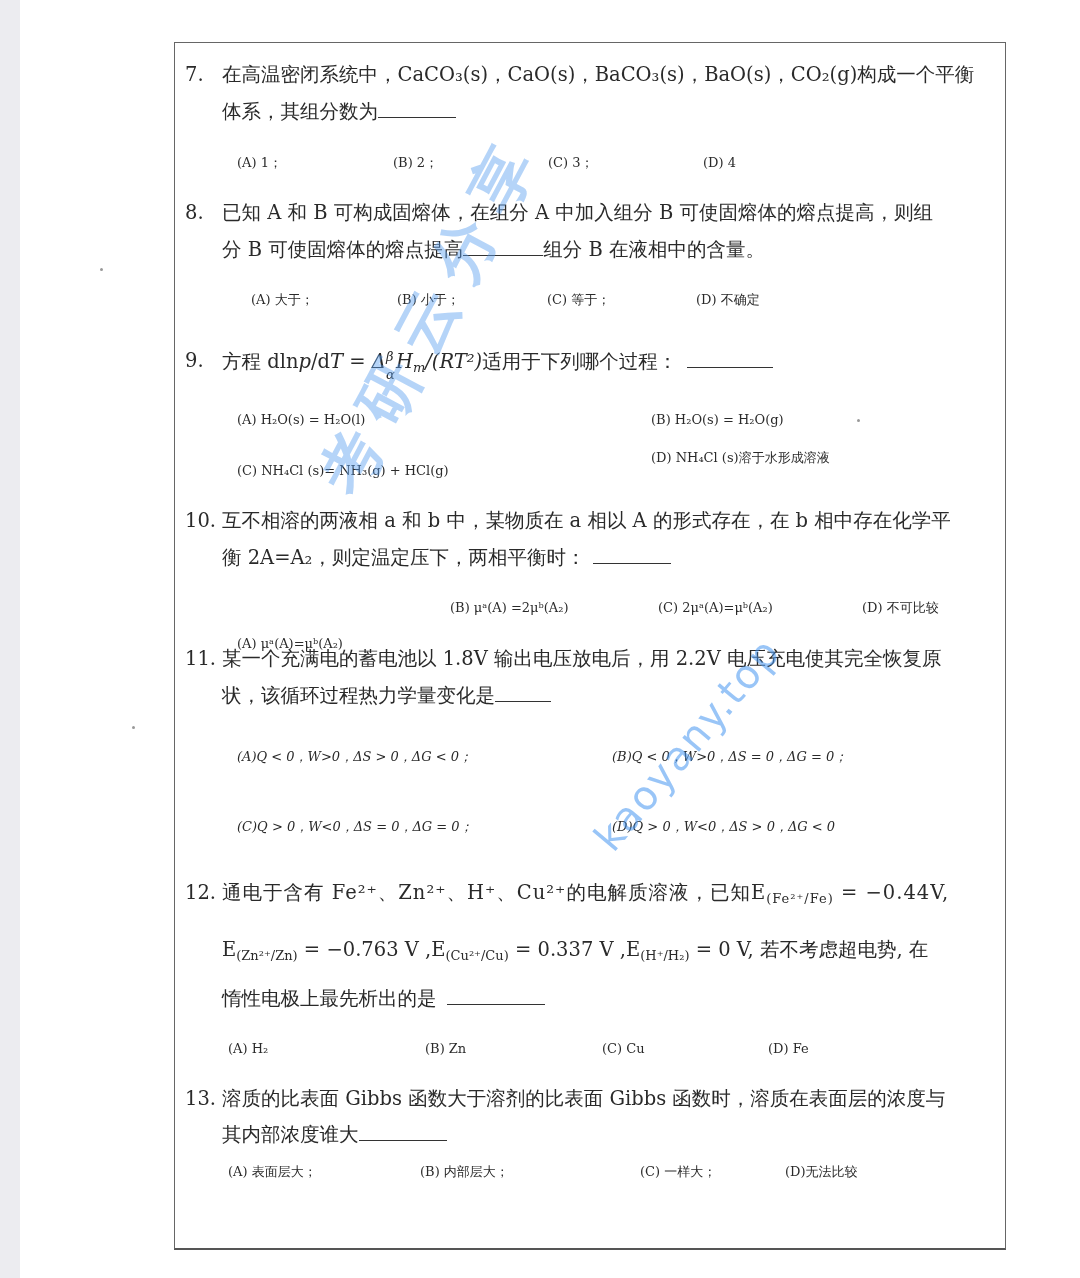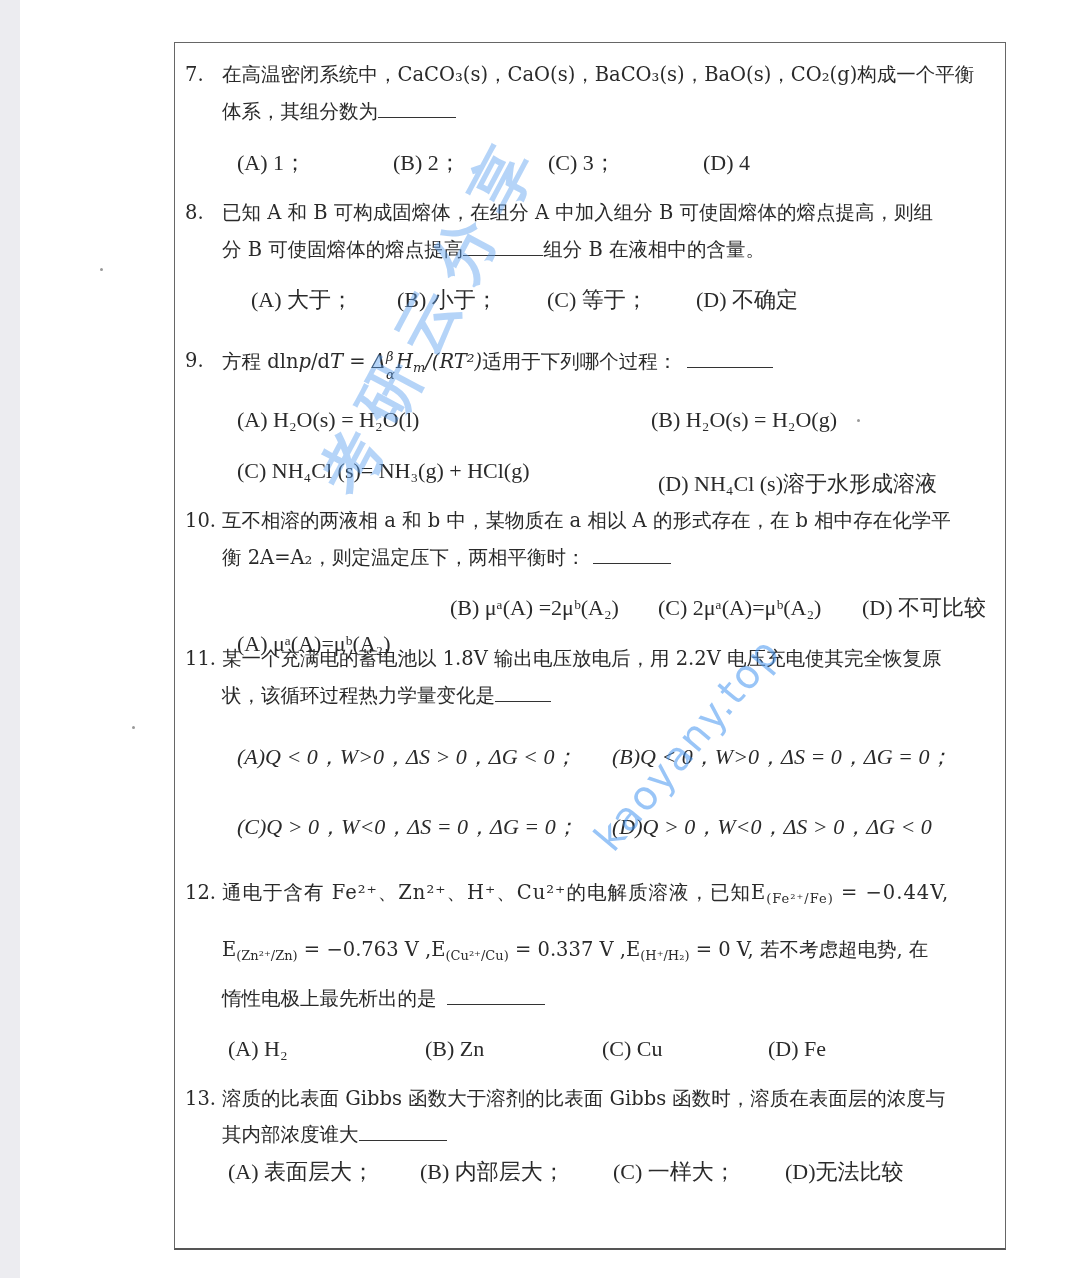--- a/index.html
+++ b/index.html
@@ -12,21 +12,21 @@
   .left-strip { position:absolute; left:0; top:0; width:20px; height:1278px; background:#ececf0; }
   .frame {
     position:absolute; left:174px; top:42px; width:832px; height:1208px;
     border:1.5px solid #666; border-bottom:2px solid #555; box-sizing:border-box;
   }
   .line { position:absolute; font-size:19.5px; white-space:nowrap; line-height:24px; }
   .num { position:absolute; font-size:19.5px; line-height:24px; }
   .sub { font-size:13px; vertical-align:-4px; }
   .it { font-style:italic; }
   .blank { display:inline-block; border-bottom:1.5px solid #333; height:18px; vertical-align:baseline; }
-  .opt { position:absolute; font-size:22px; white-space:nowrap; line-height:24px;font-family:Liberation Serif, serif; }
+  .opt { position:absolute; font-size:13px; white-space:nowrap; line-height:24px; }
   .wm-cn {
     position:absolute; left:300px; top:470px; font-size:62px; color:rgba(90,160,240,0.45);
     transform:rotate(-62deg); transform-origin:left top; white-space:nowrap;
     font-family:"DejaVu Sans",sans-serif; font-weight:bold; letter-spacing:18px;
   }
   .wm-en {
     position:absolute; left:585px; top:830px; font-size:40px; color:rgba(70,150,240,0.55);
     transform:rotate(-50deg); transform-origin:left top; white-space:nowrap;
     font-family:"DejaVu Sans",sans-serif; letter-spacing:2px;
   }
@@ -53,21 +53,21 @@
 <div class="opt" style="left:237px;top:288px;margin-left:14px;">(A)  大于；</div>
 <div class="opt" style="left:397px;top:288px;">(B)  小于；</div>
 <div class="opt" style="left:547px;top:288px;">(C)  等于；</div>
 <div class="opt" style="left:696px;top:288px;">(D)  不确定</div>
 
 <div class="num" style="left:185px;top:349px;">9.</div>
 <div class="line" style="left:222px;top:349px;"><span>方程 dln</span><span class="it">p</span><span>/d</span><span class="it">T</span><span> = </span><span class="it"><span>Δ</span><span style="display:inline-block;position:relative;width:10px;height:20px;vertical-align:middle;"><span style="position:absolute;top:-8px;left:0;font-size:13px;">β</span><span style="position:absolute;top:10px;left:0;font-size:13px;">α</span></span><span>H</span><span class="sub">m</span><span>/(RT²)</span></span><span>适用于下列哪个过程：</span><span class="blank" style="width:86px;margin-left:10px;"></span></div>
 <div class="opt" style="left:237px;top:408px;">(A) H₂O(s) = H₂O(l)</div>
 <div class="opt" style="left:651px;top:408px;">(B) H₂O(s) = H₂O(g)</div>
 <div class="opt" style="left:237px;top:459px;">(C) NH₄Cl (s)= NH₃(g) + HCl(g)</div>
-<div class="opt" style="left:651px;top:472px;margin-left:7px;">(D) NH₄Cl (s)溶于水形成溶液</div>
+<div class="opt" style="left:651px;top:446px;">(D) NH₄Cl (s)溶于水形成溶液</div>
 
 <div class="num" style="left:185px;top:509px;">10.</div>
 <div class="line" style="left:222px;top:509px;">互不相溶的两液相 a 和 b 中，某物质在 a 相以 A 的形式存在，在 b 相中存在化学平</div>
 <div class="line" style="left:222px;top:545px;"><span>衡 2A=A₂，则定温定压下，两相平衡时：</span><span class="blank" style="width:78px;margin-left:8px;"></span></div>
 <div class="opt" style="left:237px;top:632px;text-align:center;">(A) μᵃ(A)=μᵇ(A₂)</div>
 <div class="opt" style="left:450px;top:596px;">(B) μᵃ(A) =2μᵇ(A₂)</div>
 <div class="opt" style="left:658px;top:596px;">(C) 2μᵃ(A)=μᵇ(A₂)</div>
 <div class="opt" style="left:862px;top:596px;">(D)  不可比较</div>
 
 <div class="num" style="left:185px;top:647px;">11.</div>
@@ -85,21 +85,21 @@
 <div class="opt" style="left:228px;top:1037px;">(A) H₂</div>
 <div class="opt" style="left:425px;top:1037px;text-align:right;">(B) Zn</div>
 <div class="opt" style="left:602px;top:1037px;">(C) Cu</div>
 <div class="opt" style="left:768px;top:1037px;">(D) Fe</div>
 
 <div class="num" style="left:185px;top:1087px;">13.</div>
 <div class="line" style="left:222px;top:1087px;">溶质的比表面 Gibbs 函数大于溶剂的比表面 Gibbs 函数时，溶质在表面层的浓度与</div>
 <div class="line" style="left:222px;top:1122px;"><span>其内部浓度谁大</span><span class="blank" style="width:88px;"></span></div>
 <div class="opt" style="left:228px;top:1160px;">(A)  表面层大；</div>
 <div class="opt" style="left:420px;top:1160px;">(B)  内部层大；</div>
-<div class="opt" style="left:613px;top:1160px;text-align:right;">(C)  一样大；</div>
+<div class="opt" style="left:640px;top:1160px;text-align:right;">(C)  一样大；</div>
 <div class="opt" style="left:785px;top:1160px;">(D)无法比较</div>
 
 <div class="dot" style="left:100px;top:268px;"></div>
 <div class="dot" style="left:132px;top:726px;"></div>
 <div class="dot" style="left:857px;top:419px;"></div>
 
 <div class="wm-cn">考研云分享</div>
 <div class="wm-en">kaoyany.top</div>
 
 </body></html>

